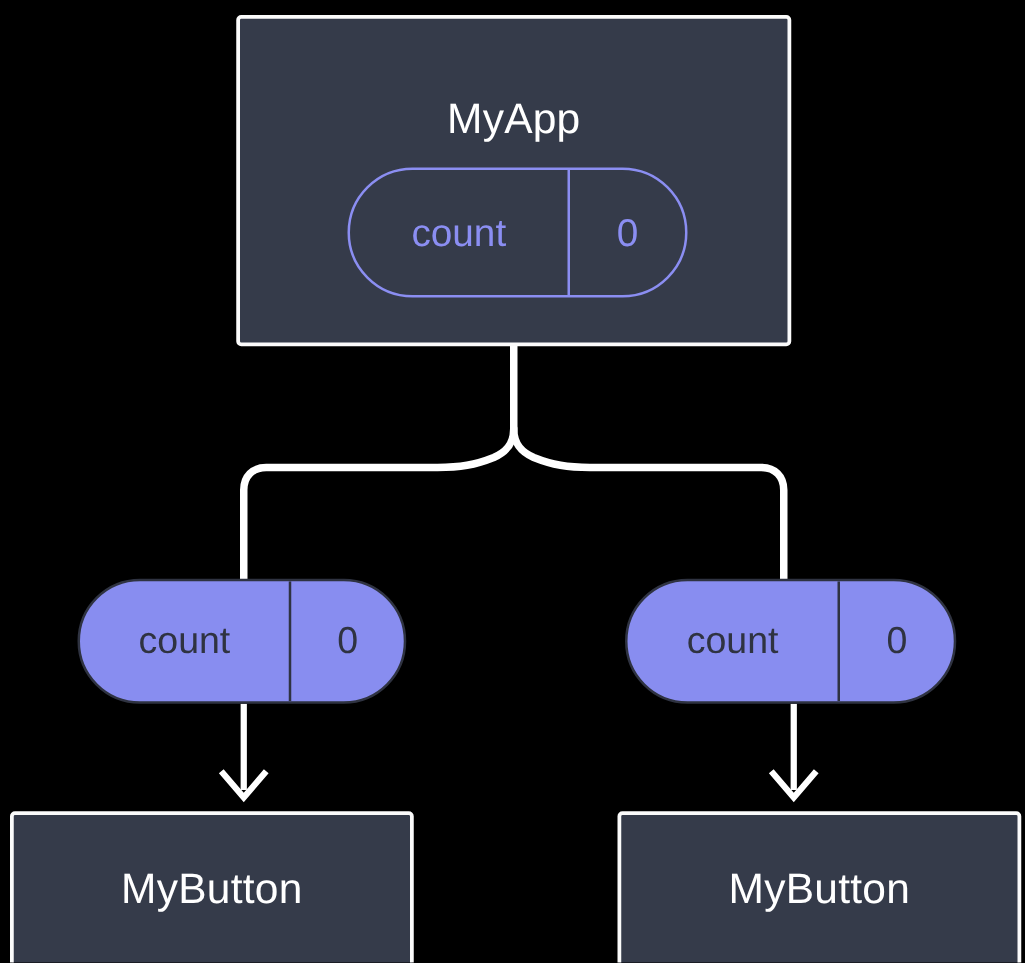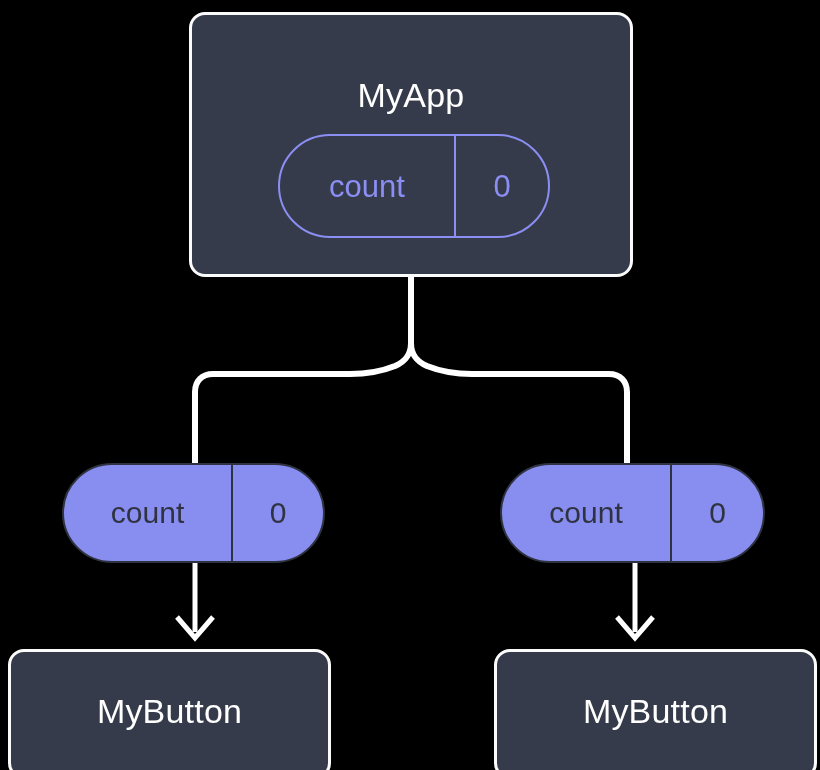--- a/index.html
+++ b/index.html
@@ -27,21 +27,21 @@
     height: 770px;
     pointer-events: none;
   }
 
   
   .component-box {
     position: absolute;
     box-sizing: border-box;
     background: #353b4a;
     border: 3px solid #fbfbfb;
-    border-radius: 16px;
+    border-radius: 4px;
   }
   .component-title {
     position: absolute;
     left: 0;
     right: 0;
     text-align: center;
     color: #ffffff;
     font-weight: 400;
     letter-spacing: 0.2px;
     white-space: nowrap;

